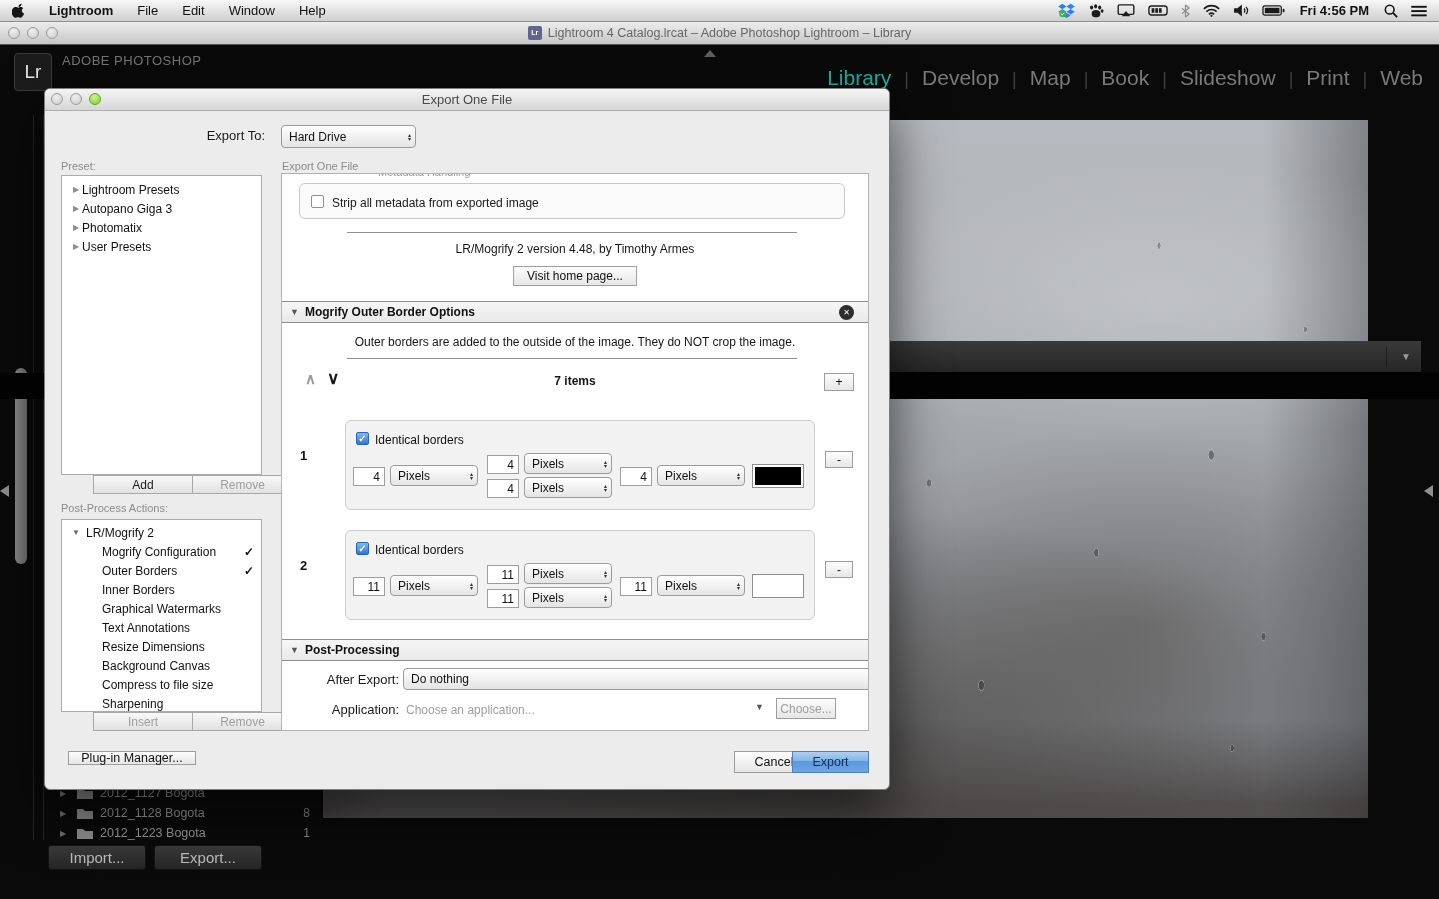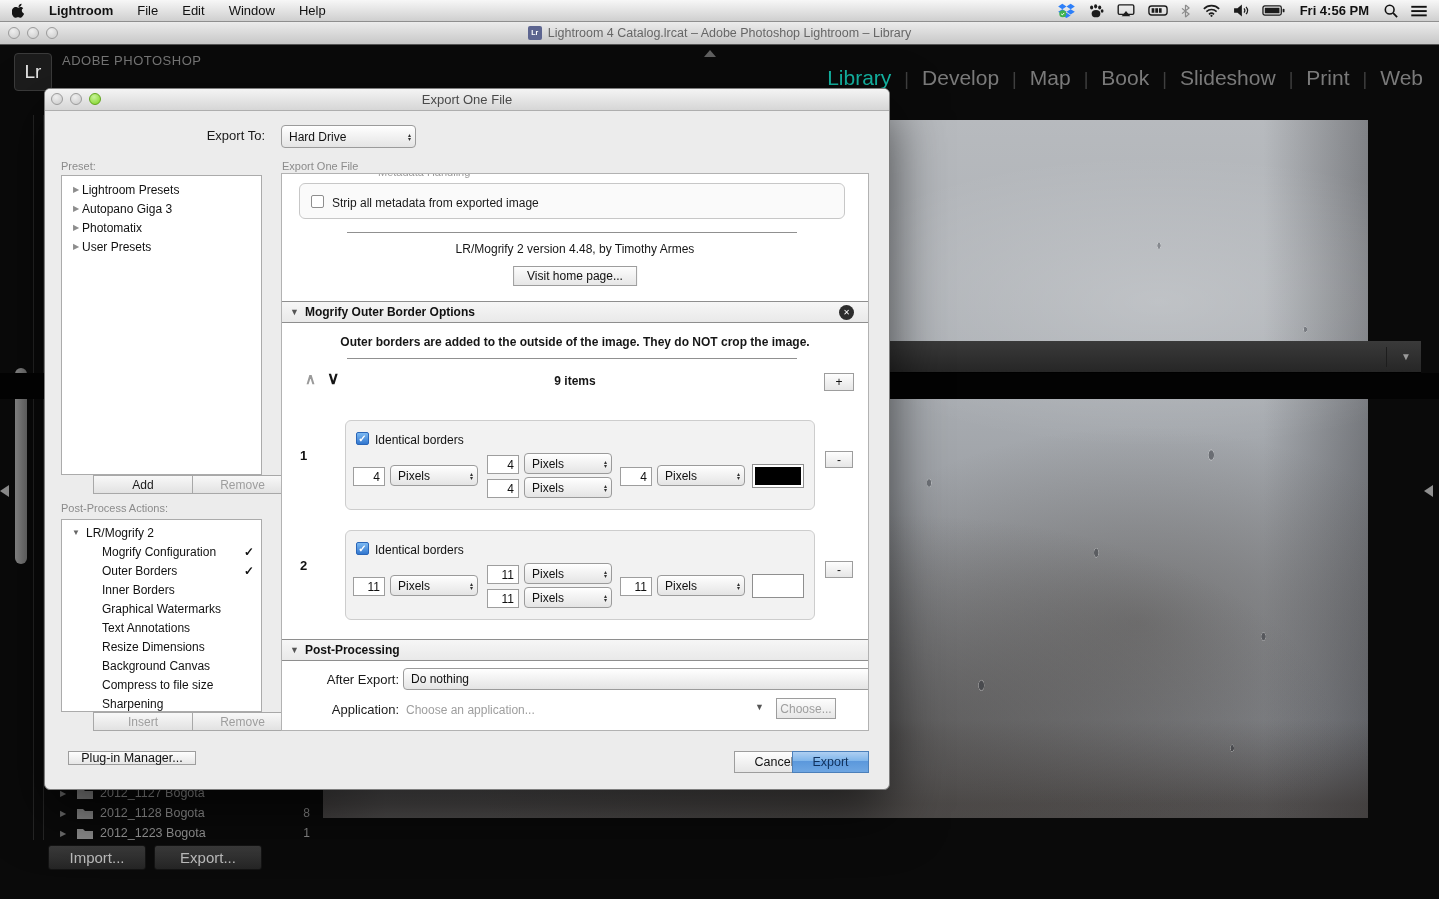--- a/index.html
+++ b/index.html
@@ -567,26 +567,26 @@
       <div class="hdiv" style="left:65px; top:58px; width:450px;"></div>
       <div class="centered-text" style="top:68px;">LR/Mogrify 2 version 4.48, by Timothy Armes</div>
       <div class="mac-btn abs" style="left:50%; transform:translateX(-50%); top:92px; height:20px; padding:0 13px;">Visit home page...</div>
 
       <div class="section-bar" style="top:127px;">
         <span class="tri">▼</span>
         <span class="ttl">Mogrify Outer Border Options</span>
         <span class="close-circle">✕</span>
       </div>
 
-      <div class="centered-text" style="top:161px;font-weight:bold;">Outer borders are added to the outside of the image.  They do NOT crop the image.</div>
+      <div class="centered-text" style="top:161px;">Outer borders are added to the outside of the image.  They do NOT crop the image.</div>
       <div class="hdiv" style="left:65px; top:184px; width:450px;"></div>
 
       <span class="arrow-up abs" style="left:23px; top:196px;">∧</span>
       <span class="arrow-down abs" style="left:45px; top:194px;">∨</span>
-      <div class="centered-text" style="top:200px; font-weight:bold;">9 items</div>
+      <div class="centered-text" style="top:200px; font-weight:bold;">7 items</div>
       <div class="mac-btn mini-btn" style="left:542px; top:199px; width:30px; height:18px;">+</div>
 
       <span class="idx" style="top:274px;">1</span>
       <div class="item-box" style="top:246px;">
         <span class="checkbox checked abs" style="left:10px; top:11px;">✓</span>
         <span class="ib-label">Identical borders</span>
         <div class="text-field abs" style="left:7px; top:46px; width:32px; height:19px;">4</div>
         <div class="popup abs" style="left:44px; top:44px; width:88px; height:21px;">
             <span class="lbl">Pixels</span>
             <span class="stepper">

